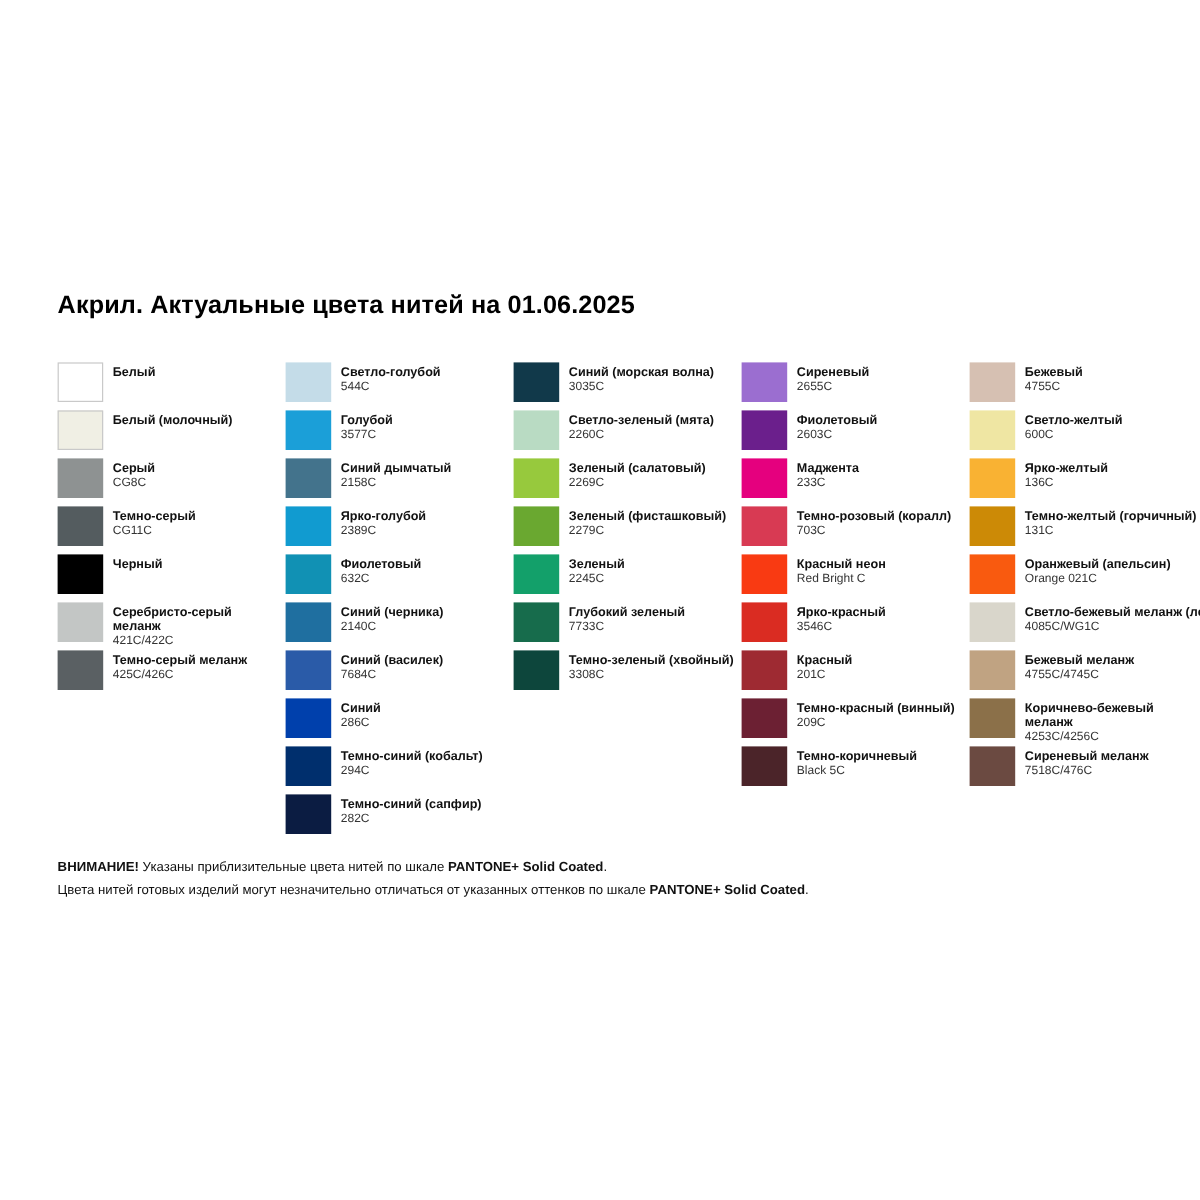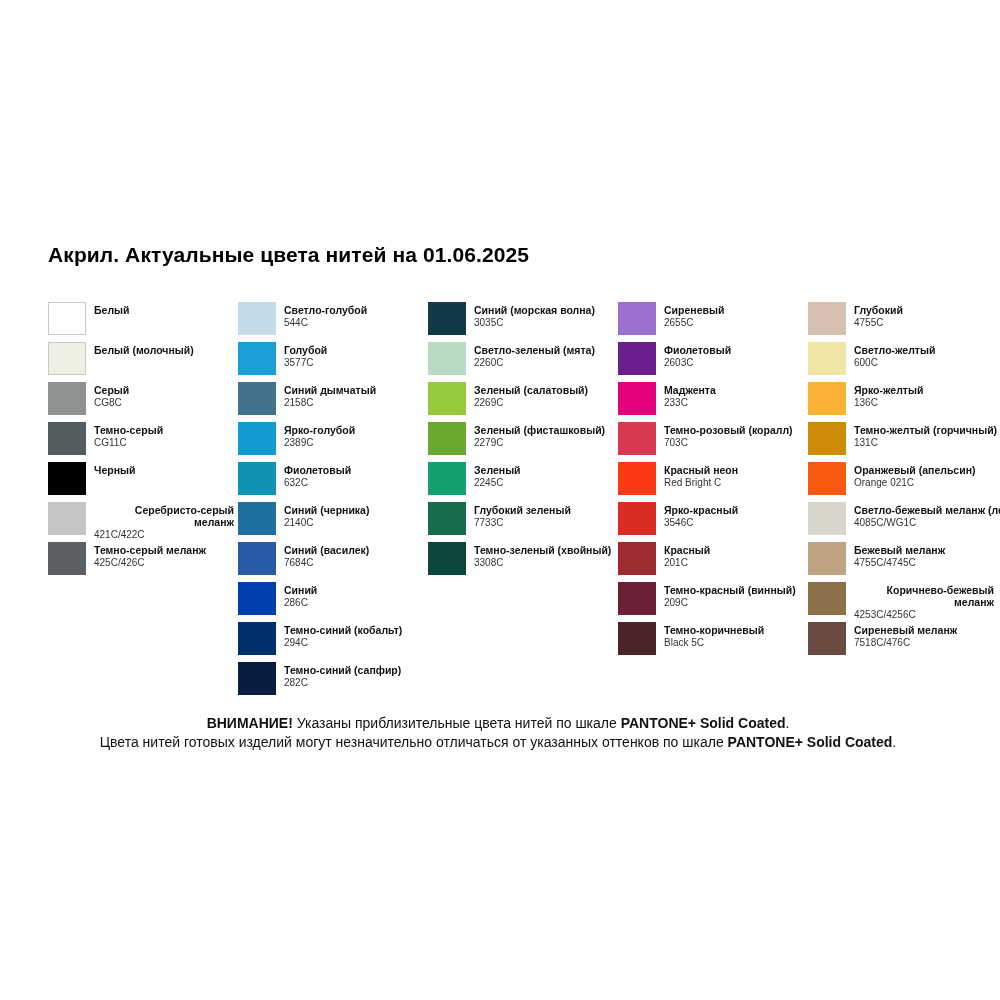--- a/index.html
+++ b/index.html
@@ -61,46 +61,44 @@
     margin-left: 8px;
     padding-top: 2px;
     line-height: 12px;
   }
   .name {
     font-size: 10.5px;
     font-weight: bold;
     color: #111111;
     display: block;
     white-space: nowrap;
-    text-align: right;
   }
   .name.two {
     white-space: normal;
     width: 140px;
     line-height: 12px;
   }
   .code {
     font-size: 10px;
     color: #333333;
     display: block;
     margin-top: 1px;
     white-space: nowrap;
   }
   .notes {
     position: absolute;
     left: 48px;
     top: 714px;
     width: 900px;
   }
   .note-line {
-    font-size: 14px;
+    font-size: 11px;
     color: #111111;
     line-height: 19px;
     white-space: nowrap;
-    text-align: center;
   }
   .note-strong {
     font-weight: bold;
   }
 </style>
 </head>
 <body>
 
 <div class="page">
 
@@ -348,21 +346,21 @@
           <span class="name">Темно-коричневый</span>
           <span class="code">Black 5C</span>
         </div>
       </div>
     </div>
 
     <div class="col">
       <div class="swatch-row">
         <div class="swatch" style="background:#d6c0b2"></div>
         <div class="labels">
-          <span class="name">Глубокий</span>
+          <span class="name">Бежевый</span>
           <span class="code">4755C</span>
         </div>
       </div>
       <div class="swatch-row">
         <div class="swatch" style="background:#efe6a3"></div>
         <div class="labels">
           <span class="name">Светло-желтый</span>
           <span class="code">600C</span>
         </div>
       </div>

